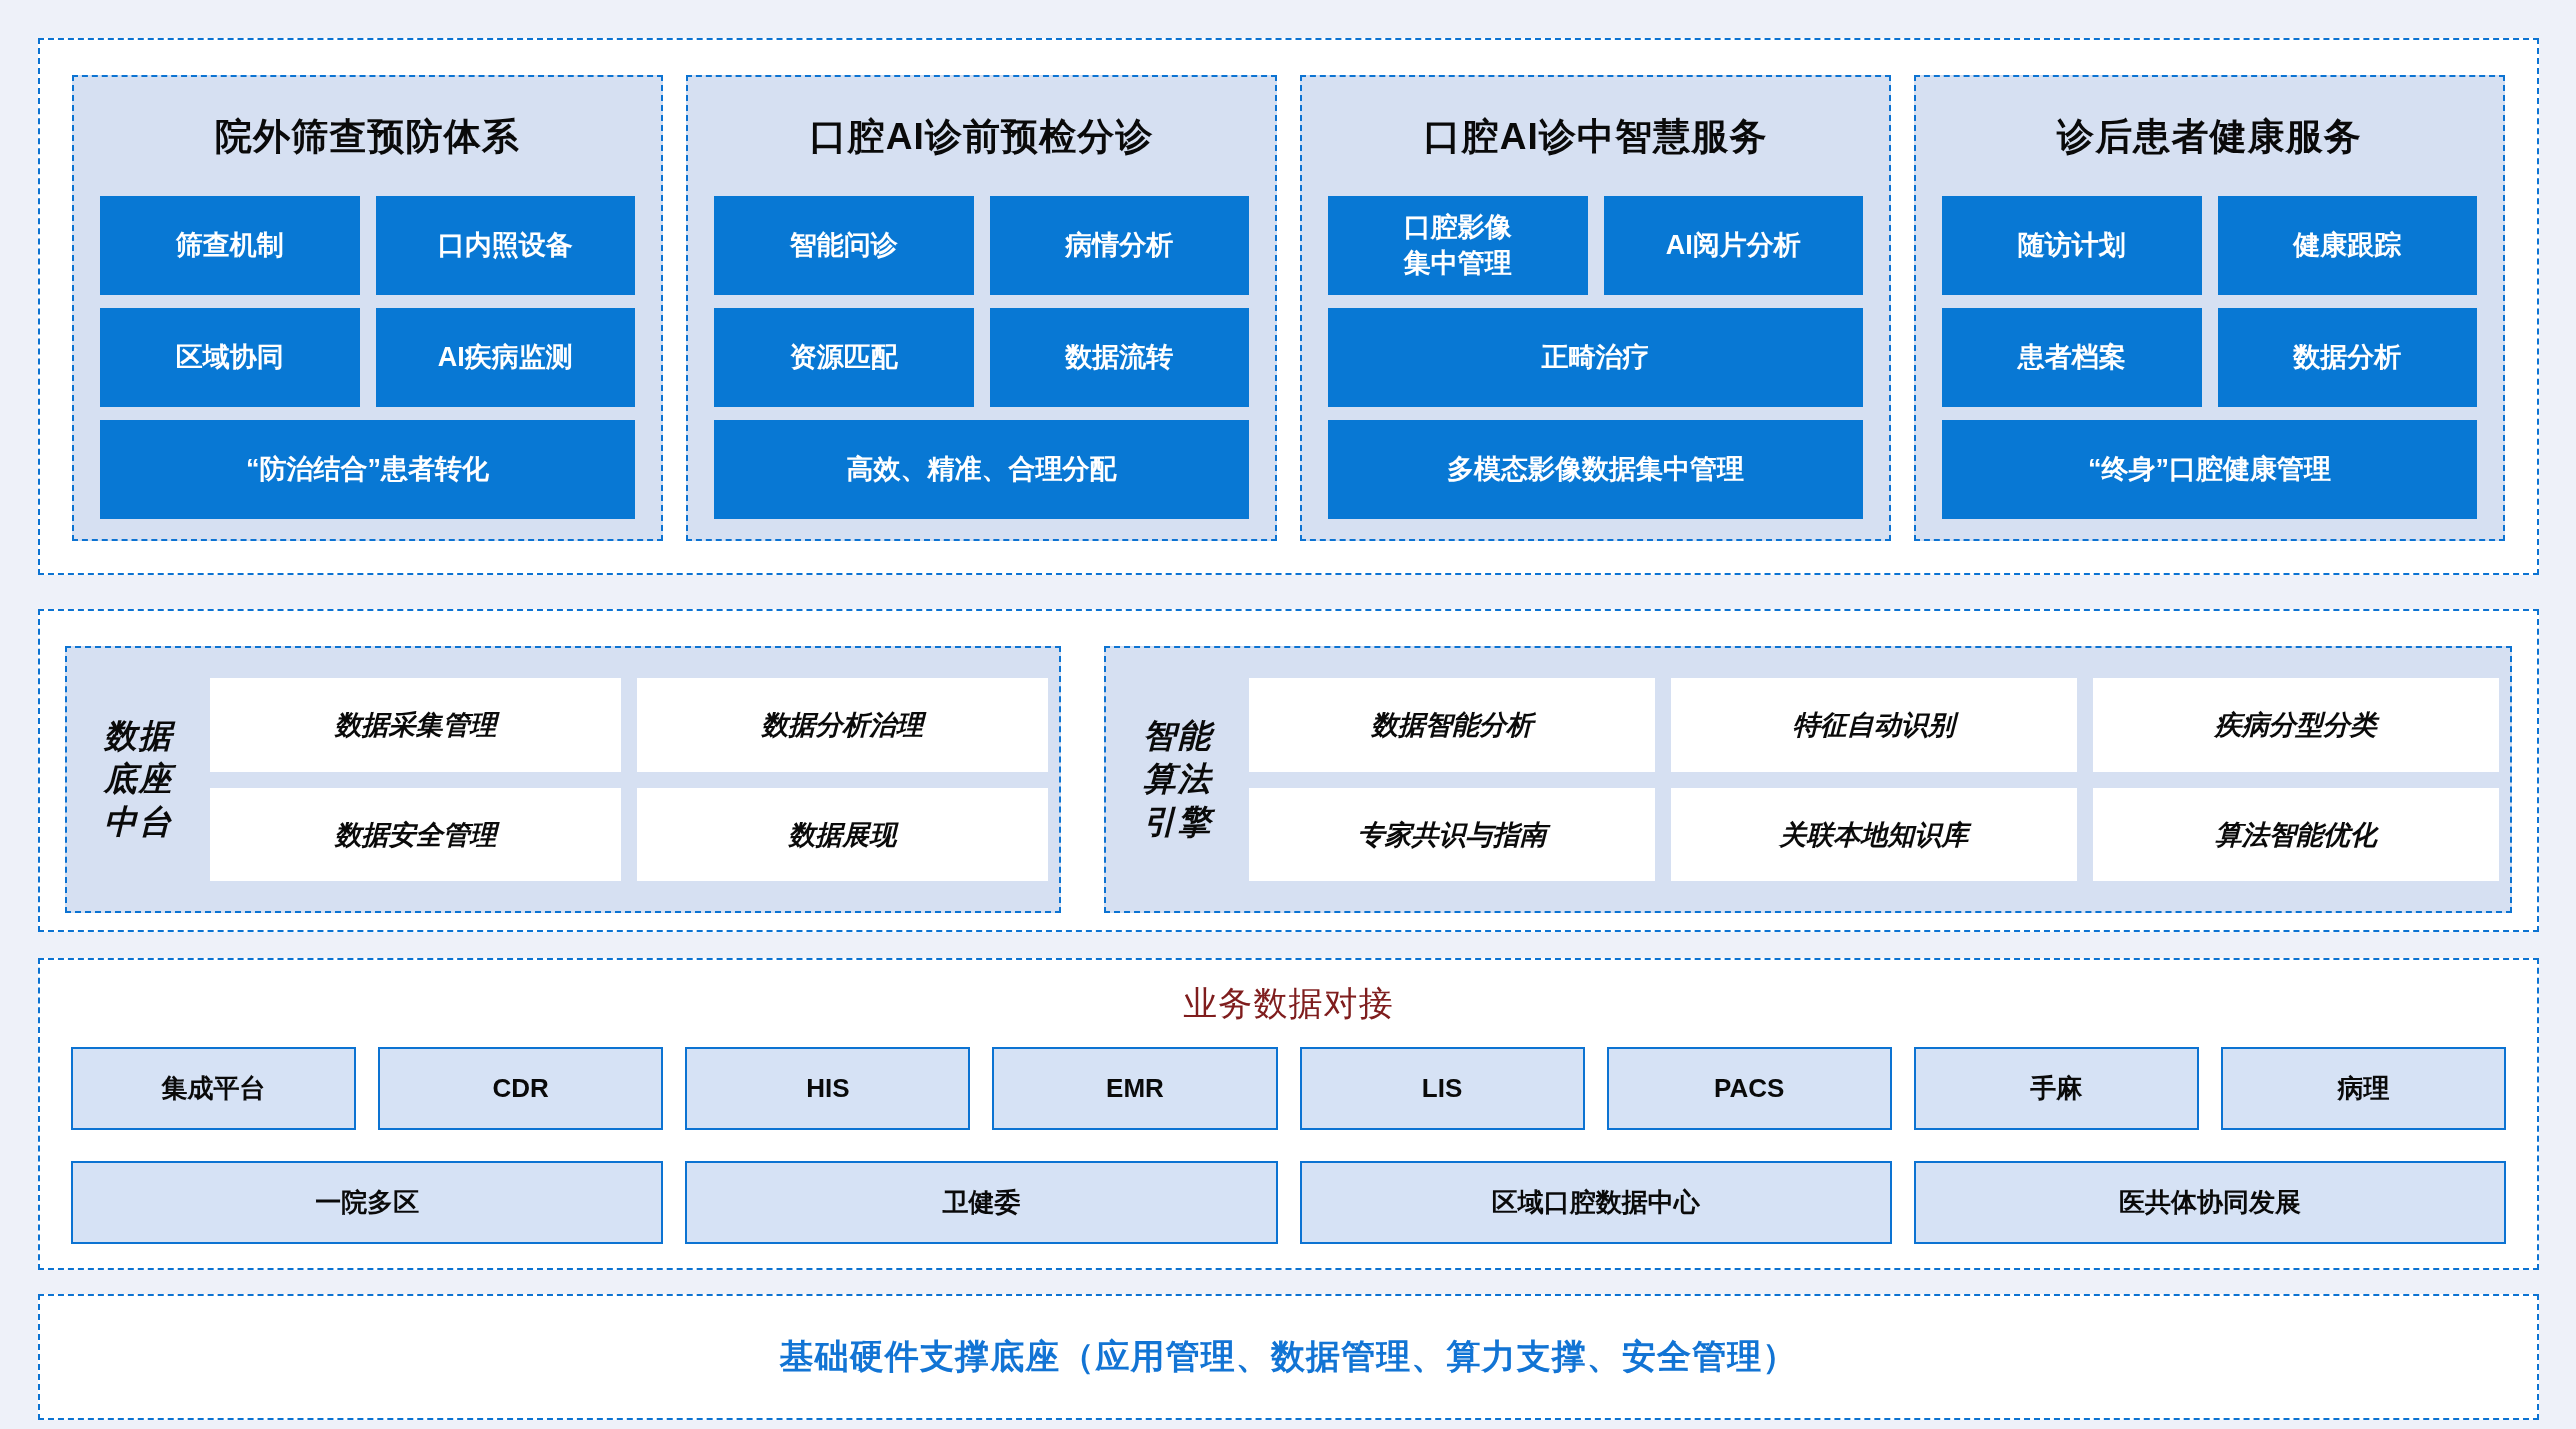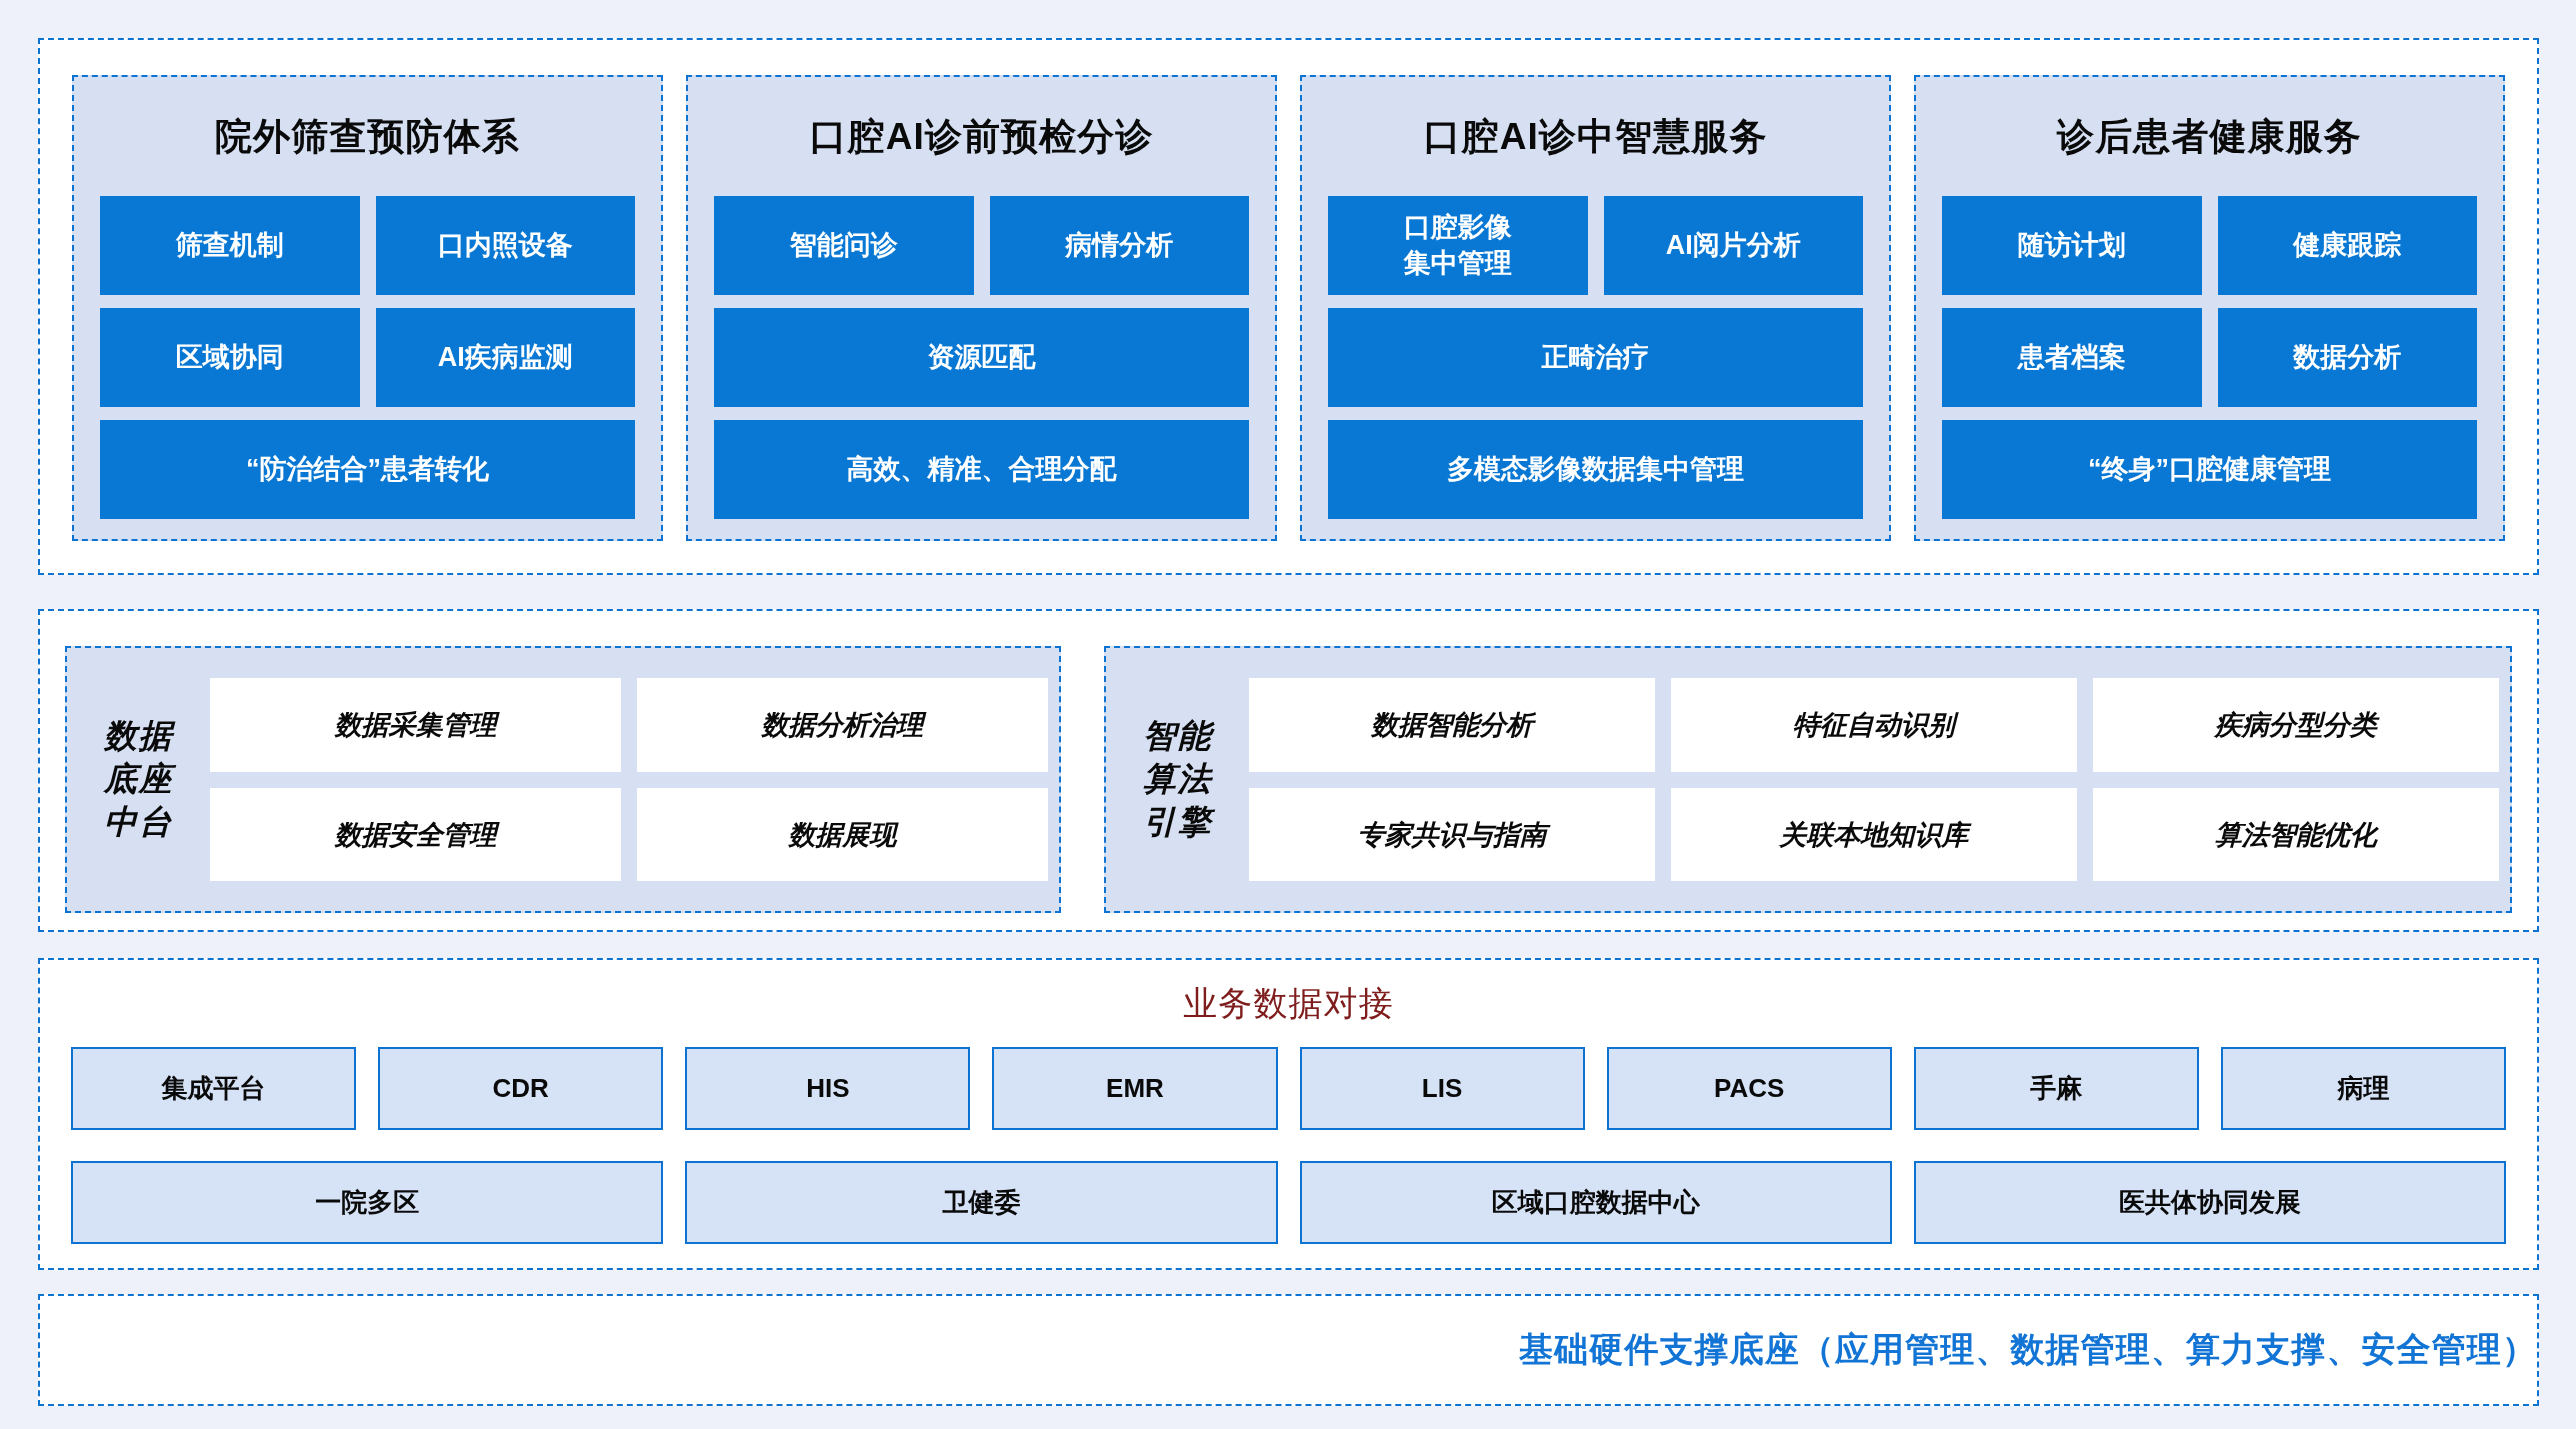--- a/index.html
+++ b/index.html
@@ -74,21 +74,21 @@
   .irow-1{margin-bottom:31px;}
   .ibox{
     flex:1;height:83px;
     background:#D6E2F5;
     border:2.3px solid #0C73D2;
     box-sizing:border-box;
     display:flex;align-items:center;justify-content:center;
     font-size:26px;font-weight:600;text-align:center;
   }
   
-  .s4{top:1294px;height:112px;display:flex;align-items:center;justify-content:flex-end;}
+  .s4{top:1294px;height:126px;display:flex;align-items:center;justify-content:center;}
   .s4-title{
     color:#1274D4;font-size:34px;font-weight:700;letter-spacing:1.1px;text-align:center;
   }
 </style>
 </head>
 <body>
 
 <div class="section s1">
 
   <div class="panel">
@@ -107,20 +107,21 @@
   </div>
 
   <div class="panel">
     <div class="panel-title">口腔AI诊前预检分诊</div>
     <div class="btn-row">
       <div class="btn">智能问诊</div>
       <div class="btn">病情分析</div>
     </div>
     <div class="btn-row">
       <div class="btn">资源匹配</div>
+      <div class="btn">数据流转</div>
     </div>
     <div class="btn-row" style="margin-bottom:0;">
       <div class="btn">高效、精准、合理分配</div>
     </div>
   </div>
 
   <div class="panel">
     <div class="panel-title">口腔AI诊中智慧服务</div>
     <div class="btn-row">
       <div class="btn">口腔影像

